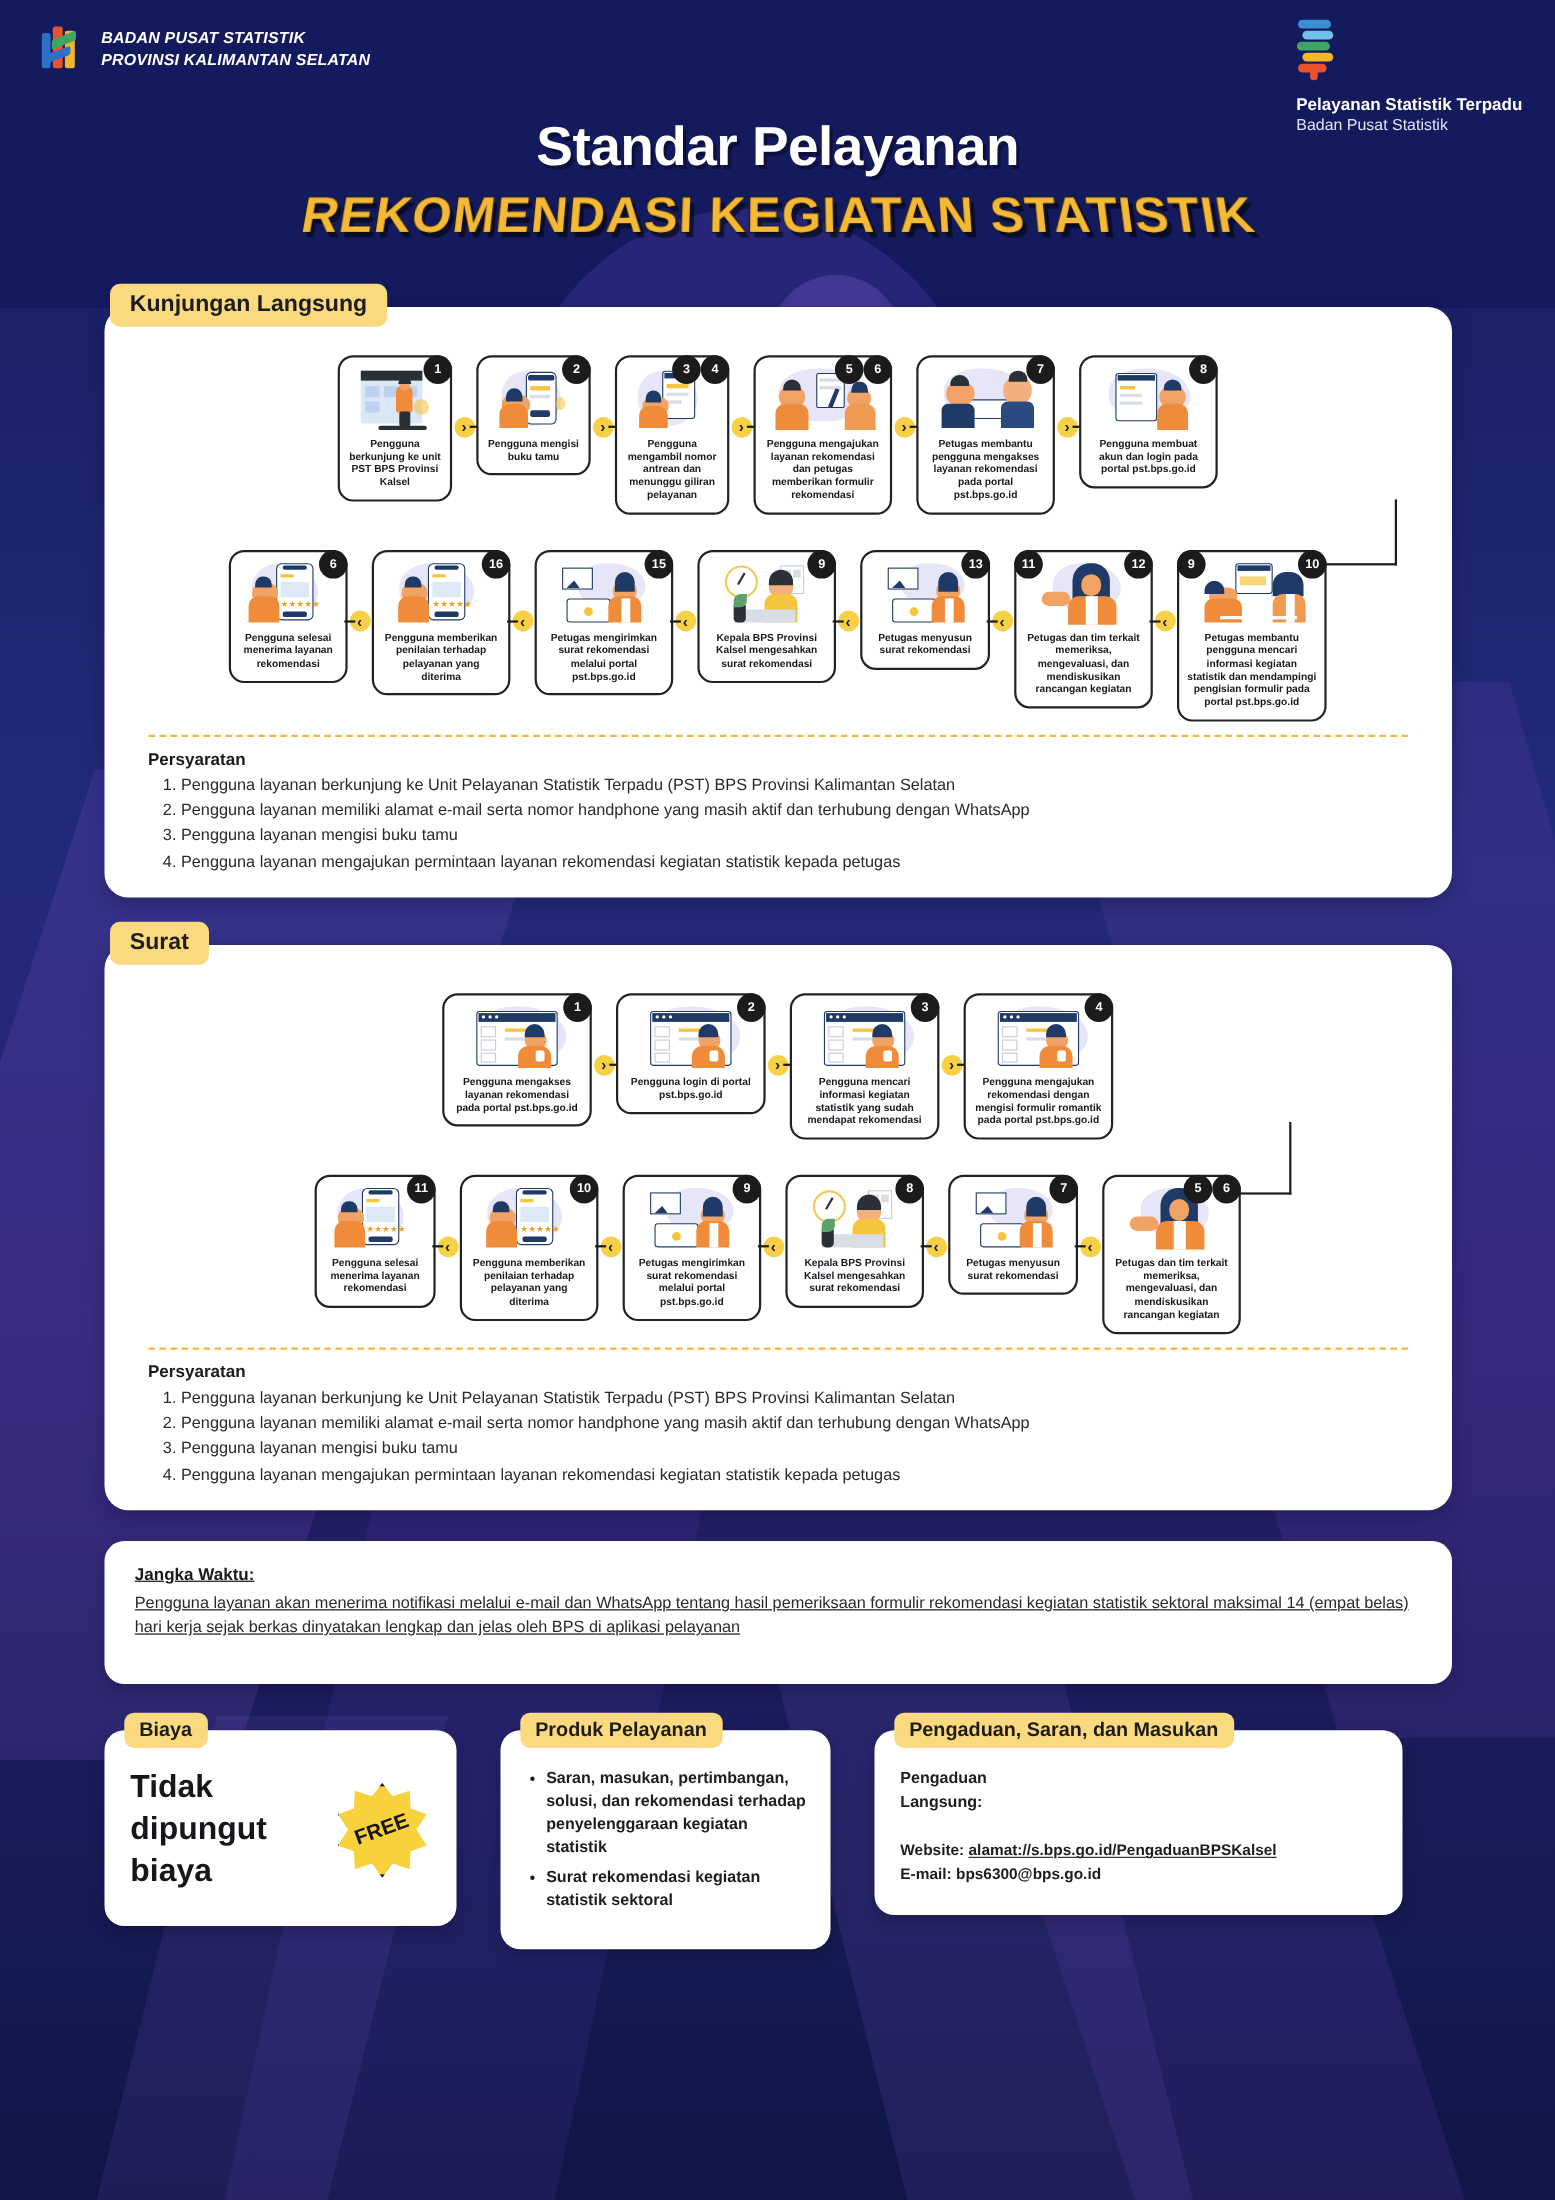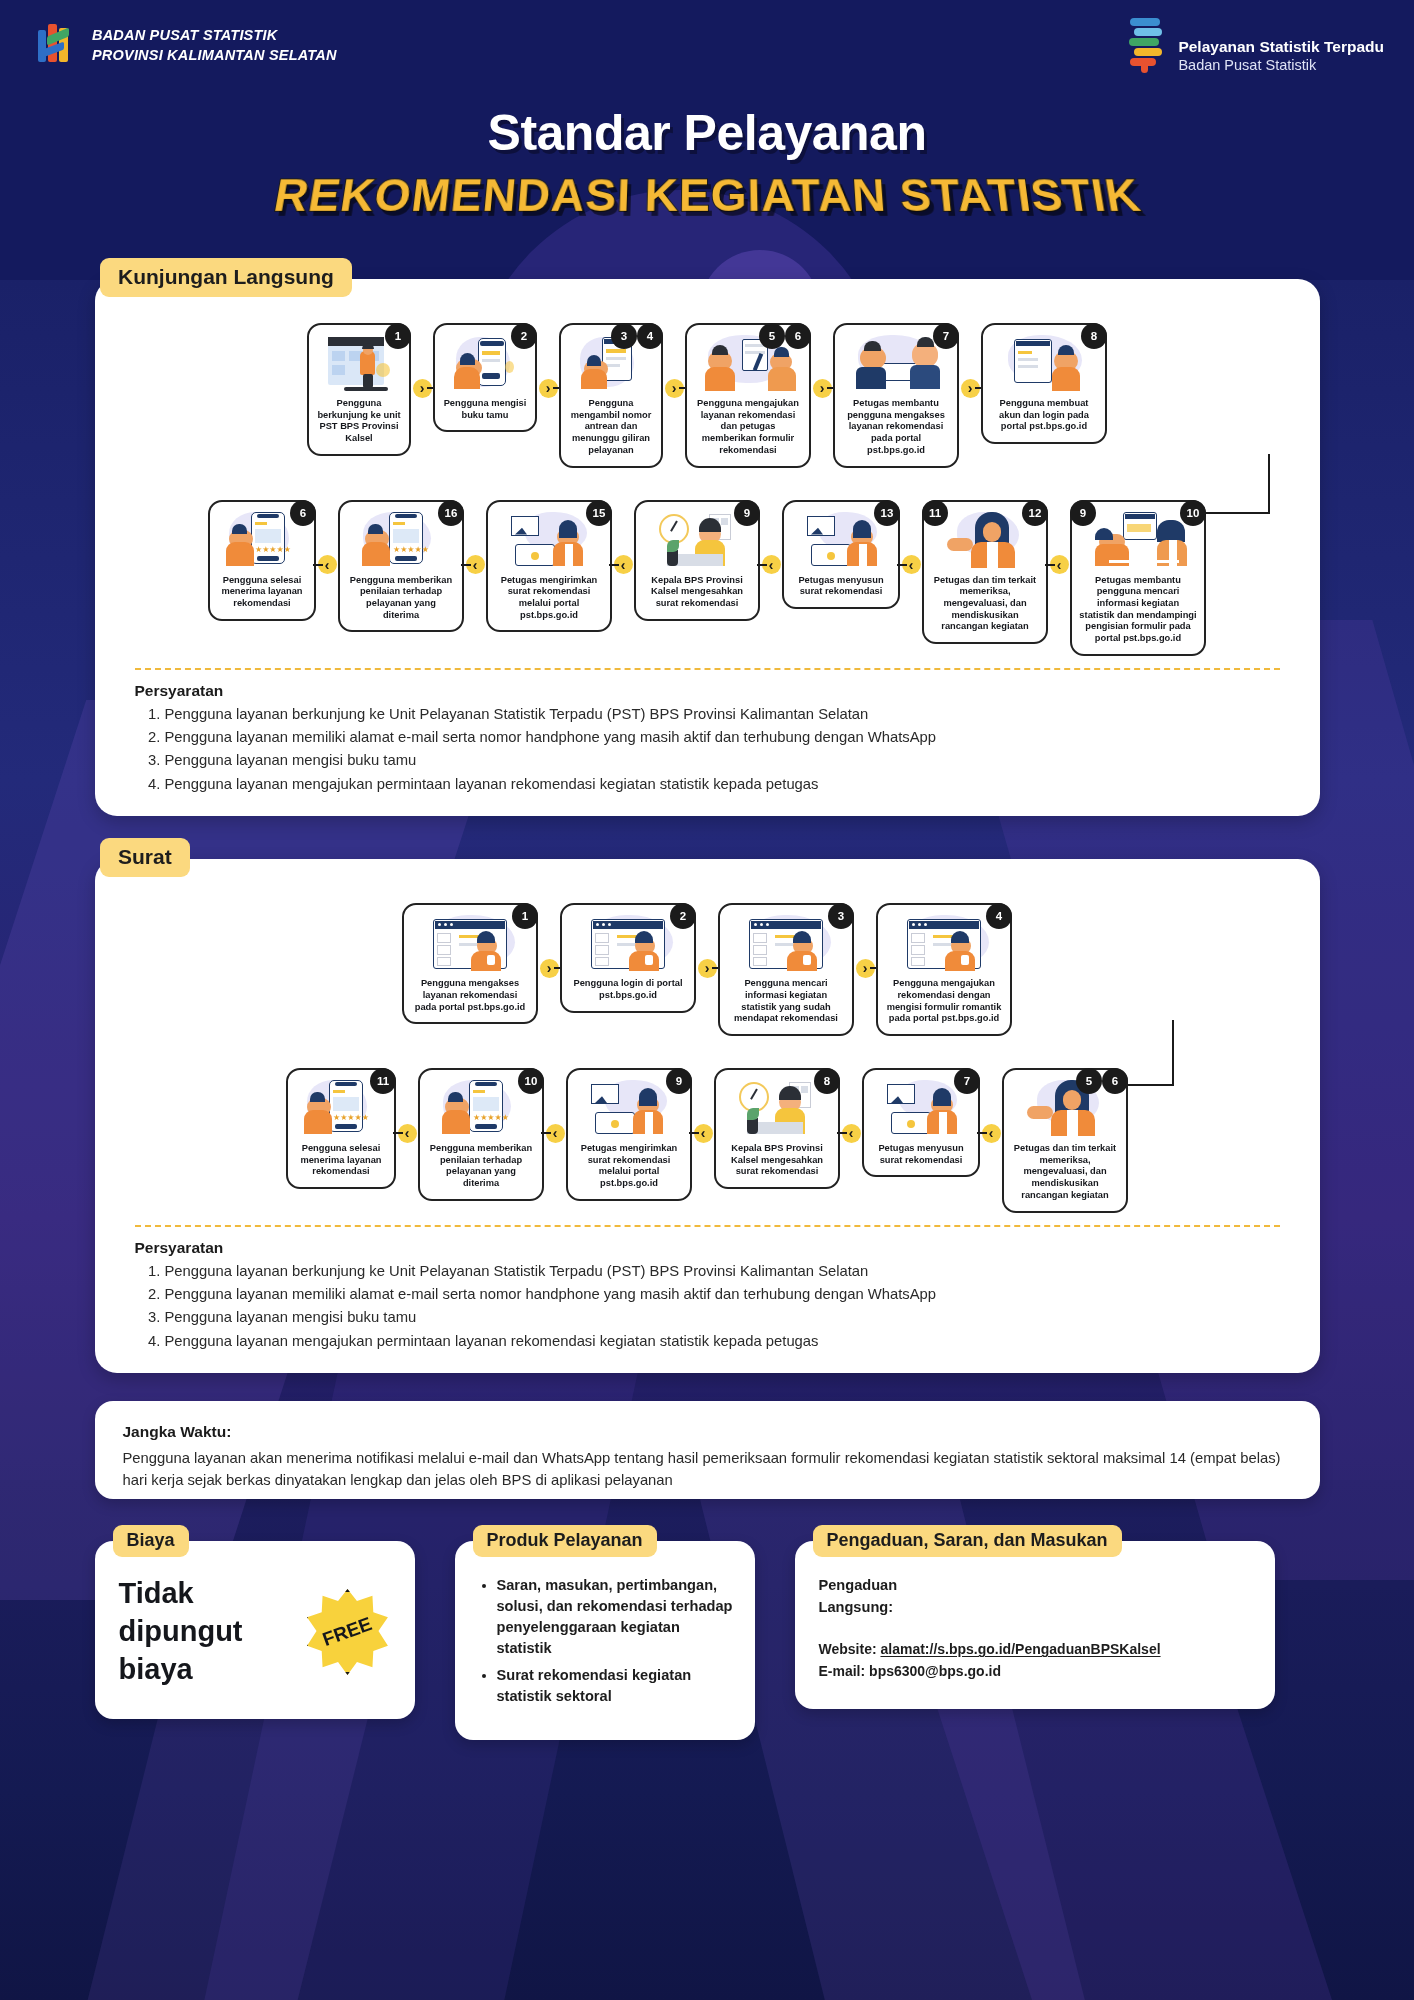--- a/index.html
+++ b/index.html
@@ -41,21 +41,21 @@
 
   
   .header { position: relative; z-index: 3; height: 92px; }
   .logo-left { position: absolute; left: 38px; top: 24px; display: flex; align-items: center; gap: 14px; }
   .bps-mark { width: 40px; height: 44px; position: relative; }
   .bps-mark i { position: absolute; display:block; border-radius: 2px; }
   .logo-left-text {
     color: #fff; font-weight: bold; font-style: italic; font-size: 14.5px; line-height: 1.35;
     letter-spacing: .2px;
   }
-  .logo-right { position: absolute; right: 30px; top: 18px; display: flex; align-items: flex-end; gap: 12px; }
+  .logo-right { position: absolute; right: 30px; top: 18px; display: flex; align-items: flex-start; gap: 12px; flex-direction: column; }
   .pst-mark { width: 38px; height: 56px; position: relative; }
   .pst-mark i { position: absolute; display:block; border-radius: 7px; }
   .logo-right-text { color:#fff; line-height: 1.25; }
   .logo-right-text .l1 { font-size: 15.5px; font-weight: bold; }
   .logo-right-text .l2 { font-size: 14.5px; font-weight: 400; color:#dfe3f5; }
 
   
   .title-main {
     position: relative; z-index: 3; text-align: center; margin-top: 12px;
     color:#fff; font-size: 50px; font-weight: bold; letter-spacing: -0.5px;
@@ -749,21 +749,21 @@
   <div class="dashed"></div>
   <div class="req-title">Persyaratan</div>
   <ol class="req-list">
     <li>Pengguna layanan berkunjung ke Unit Pelayanan Statistik Terpadu (PST) BPS Provinsi Kalimantan Selatan</li>
     <li>Pengguna layanan memiliki alamat e-mail serta nomor handphone yang masih aktif dan terhubung dengan WhatsApp</li>
     <li>Pengguna layanan mengisi buku tamu</li>
     <li>Pengguna layanan mengajukan permintaan layanan rekomendasi kegiatan statistik kepada petugas</li>
   </ol>
 </div>
 
-<div class="bcard" style="position:relative;z-index:3;width:1225px;margin:28px auto 0;padding:22px 28px 8px;">
+<div class="bcard" style="position:relative;z-index:3;width:1225px;margin:28px auto 0;padding:22px 28px 40px;text-decoration:underline;">
   <div class="jw-title">Jangka Waktu:</div>
   <div class="jw-body">Pengguna layanan akan menerima notifikasi melalui e-mail dan WhatsApp tentang hasil pemeriksaan formulir rekomendasi kegiatan statistik sektoral maksimal 14 (empat belas) hari kerja sejak berkas dinyatakan lengkap dan jelas oleh BPS di aplikasi pelayanan</div>
 </div>
 
 <div style="position:relative;z-index:3;width:1225px;margin:26px auto 0;display:flex;gap:40px;align-items:flex-start;">
 
   <div style="width:320px;position:relative;">
     <div style="padding-left:18px;position:relative;z-index:4;">
       <span class="tag" style="font-size:18px;padding:5px 14px 6px;">Biaya</span>
     </div>

